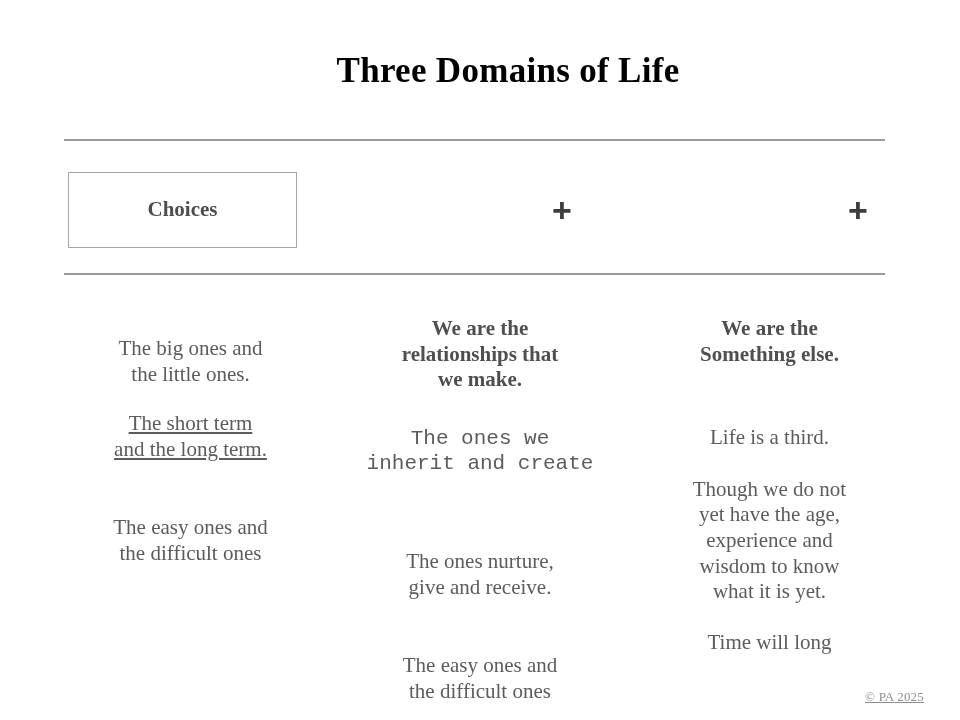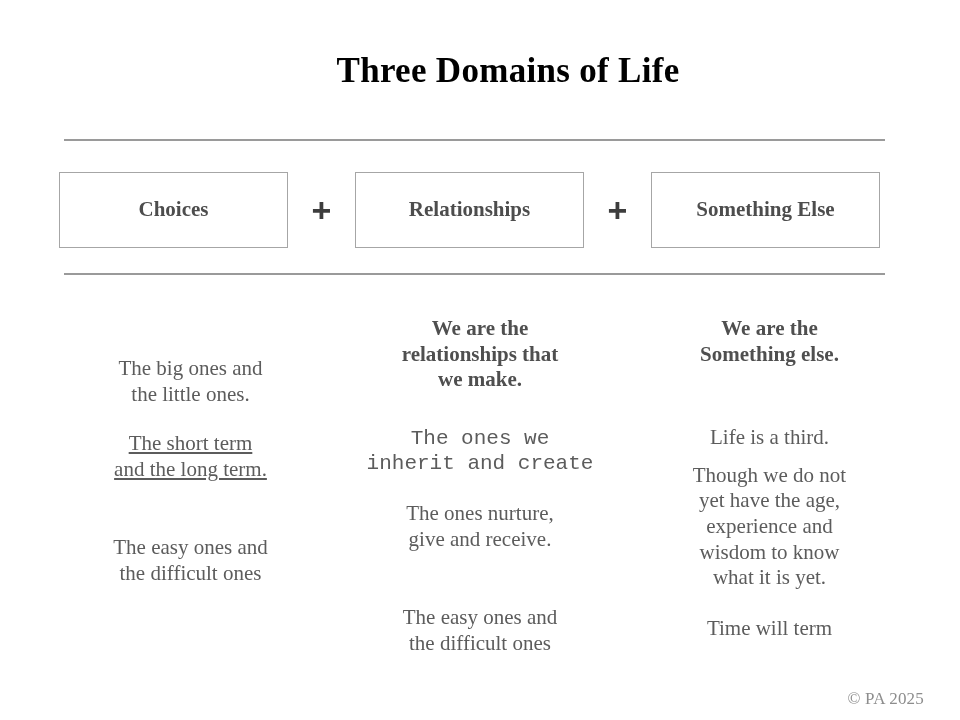--- a/index.html
+++ b/index.html
@@ -47,21 +47,21 @@
     width: 821px;
     height: 0;
     border-top: 2px solid #9a9a9a;
   }
   .rule-top    { top: 139px; }
   .rule-bottom { top: 273px; }
 
   
   .band {
     position: absolute;
-    left: 59px;
+    left: 68px;
     top: 172px;
     width: 821px;
     height: 76px;
     display: flex;
     align-items: stretch;
     justify-content: space-between;
   }
   .domain-box {
     flex: 0 0 229px;
     border: 1.5px solid #a6a6a6;
@@ -118,71 +118,66 @@
     font-size: 21px;
     font-weight: normal;
     color: #5c5c5c;
     line-height: 1.22;
     margin: 0;
     white-space: pre-line;
   }
 
   
   .col-1 .blk-1 { margin-top: 10px; }
-  .col-1 .blk-2 { margin-top: 48px; }
+  .col-1 .blk-2 { margin-top: 28px; }
   .col-1 .blk-3 { margin-top: 24px; text-decoration: underline; }
   .col-1 .blk-4 { margin-top: 53px; }
 
   .col-2 .blk-1 { margin-top: 8px; }
   .col-2 .blk-2 { margin-top: 33px; font-family: Liberation Mono, monospace; }
-  .col-2 .blk-3 { margin-top: 24px; }
+  .col-2 .blk-3 { margin-top: 72px; }
   .col-2 .blk-4 { margin-top: 53px; }
 
   .col-3 .blk-1 { margin-top: 8px; }
   .col-3 .blk-2 { margin-top: 58px; }
-  .col-3 .blk-3 { margin-top: 12px; }
+  .col-3 .blk-3 { margin-top: 26px; }
   .col-3 .blk-4 { margin-top: 25px; }
 
   
   .footer {
     position: absolute;
     right: 36px;
     top: 690px;
-    font-size: 17px;
+    font-size: 13px;
     color: #8d8d8d;
     letter-spacing: 0.2px;
     line-height: 1;
+    text-decoration: underline;
   }
 </style>
 </head>
 <body>
 
 <div class="slide">
 
   <div class="title">Three Domains of Life</div>
 
   <div class="rule rule-top"></div>
 
   <div class="band">
 
     <div class="domain-box">
       <span class="box-label">Choices</span>
     </div>
 
     <div class="plus">+</div>
 
-    <div class="domain-box">
-      <span class="box-label">Relationships</span>
-    </div>
 
     <div class="plus">+</div>
 
-    <div class="domain-box">
-      <span class="box-label">Something Else</span>
-    </div>
 
   </div>
 
   <div class="rule rule-bottom"></div>
 
   <div class="columns">
 
     <div class="column col-1">
       <p class="col-line blk-2">The big ones and
 the little ones.</p>
@@ -206,20 +201,20 @@
 
     <div class="column col-3">
       <p class="col-heading blk-1">We are the
 Something else.</p>
       <p class="col-line blk-2">Life is a third.</p>
       <p class="col-line blk-3">Though we do not
 yet have the age,
 experience and
 wisdom to know
 what it is yet.</p>
-      <p class="col-line blk-4">Time will term</p>
+      <p class="col-line blk-4">Time will long</p>
     </div>
 
   </div>
 
   <div class="footer">© PA 2025</div>
 
 </div>
 
 </body></html>

